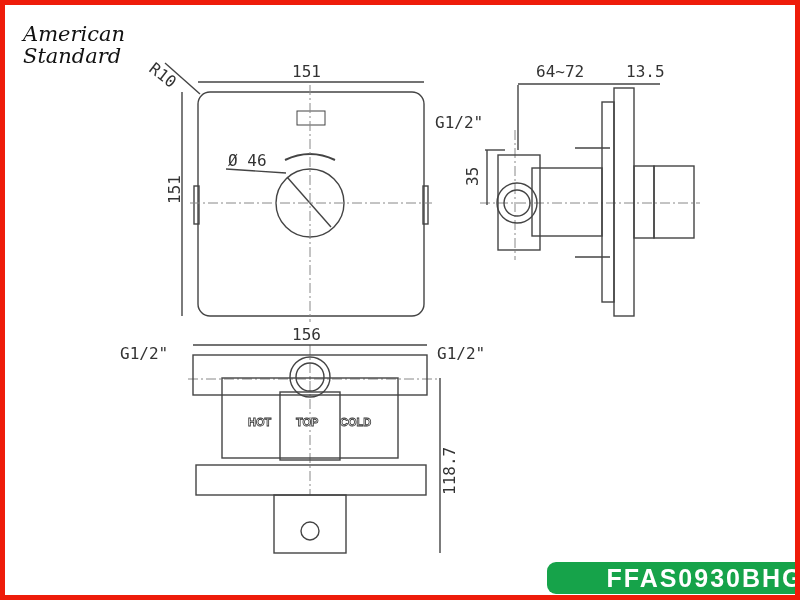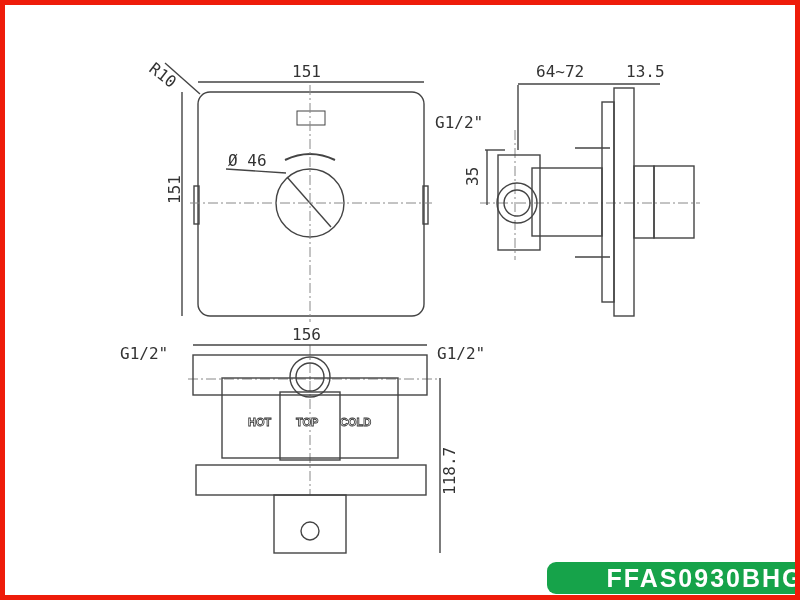--- a/index.html
+++ b/index.html
@@ -8,20 +8,24 @@
   #brand span{display:block;}
   #model{position:absolute;left:542px;top:557px;width:244px;height:32px;border-radius:9px;background:#16a34a;color:#fff;font-weight:bold;font-size:25px;letter-spacing:2px;text-align:center;line-height:32px;font-family:"Liberation Sans",sans-serif;padding-left:36px;}
   svg{position:absolute;left:0;top:0;}
   .dim{font-family:"DejaVu Sans Mono",monospace;font-size:16px;fill:#333;}
   .lbl{font-family:"Liberation Sans",sans-serif;font-weight:bold;font-size:11px;fill:#fff;stroke:#333;stroke-width:0.8;}
 </style>
 </head>
 <body>
 
 <div id="frame">
+  <div id="brand">
+    <span>American</span>
+    <span>Standard</span>
+  </div>
 
   <svg width="790" height="590" viewBox="5 5 790 590" style="left:0;top:0;">
     <g fill="none" stroke="#444" stroke-width="1.4">
 
       <rect x="198" y="92" width="226" height="224" rx="12"></rect>
       <rect x="194" y="186" width="5" height="38"></rect>
       <rect x="423" y="186" width="5" height="38"></rect>
       <circle cx="310" cy="203" r="34"></circle>
       <line x1="287" y1="177" x2="331" y2="227"></line>
       <line x1="226" y1="169" x2="286" y2="173"></line>

